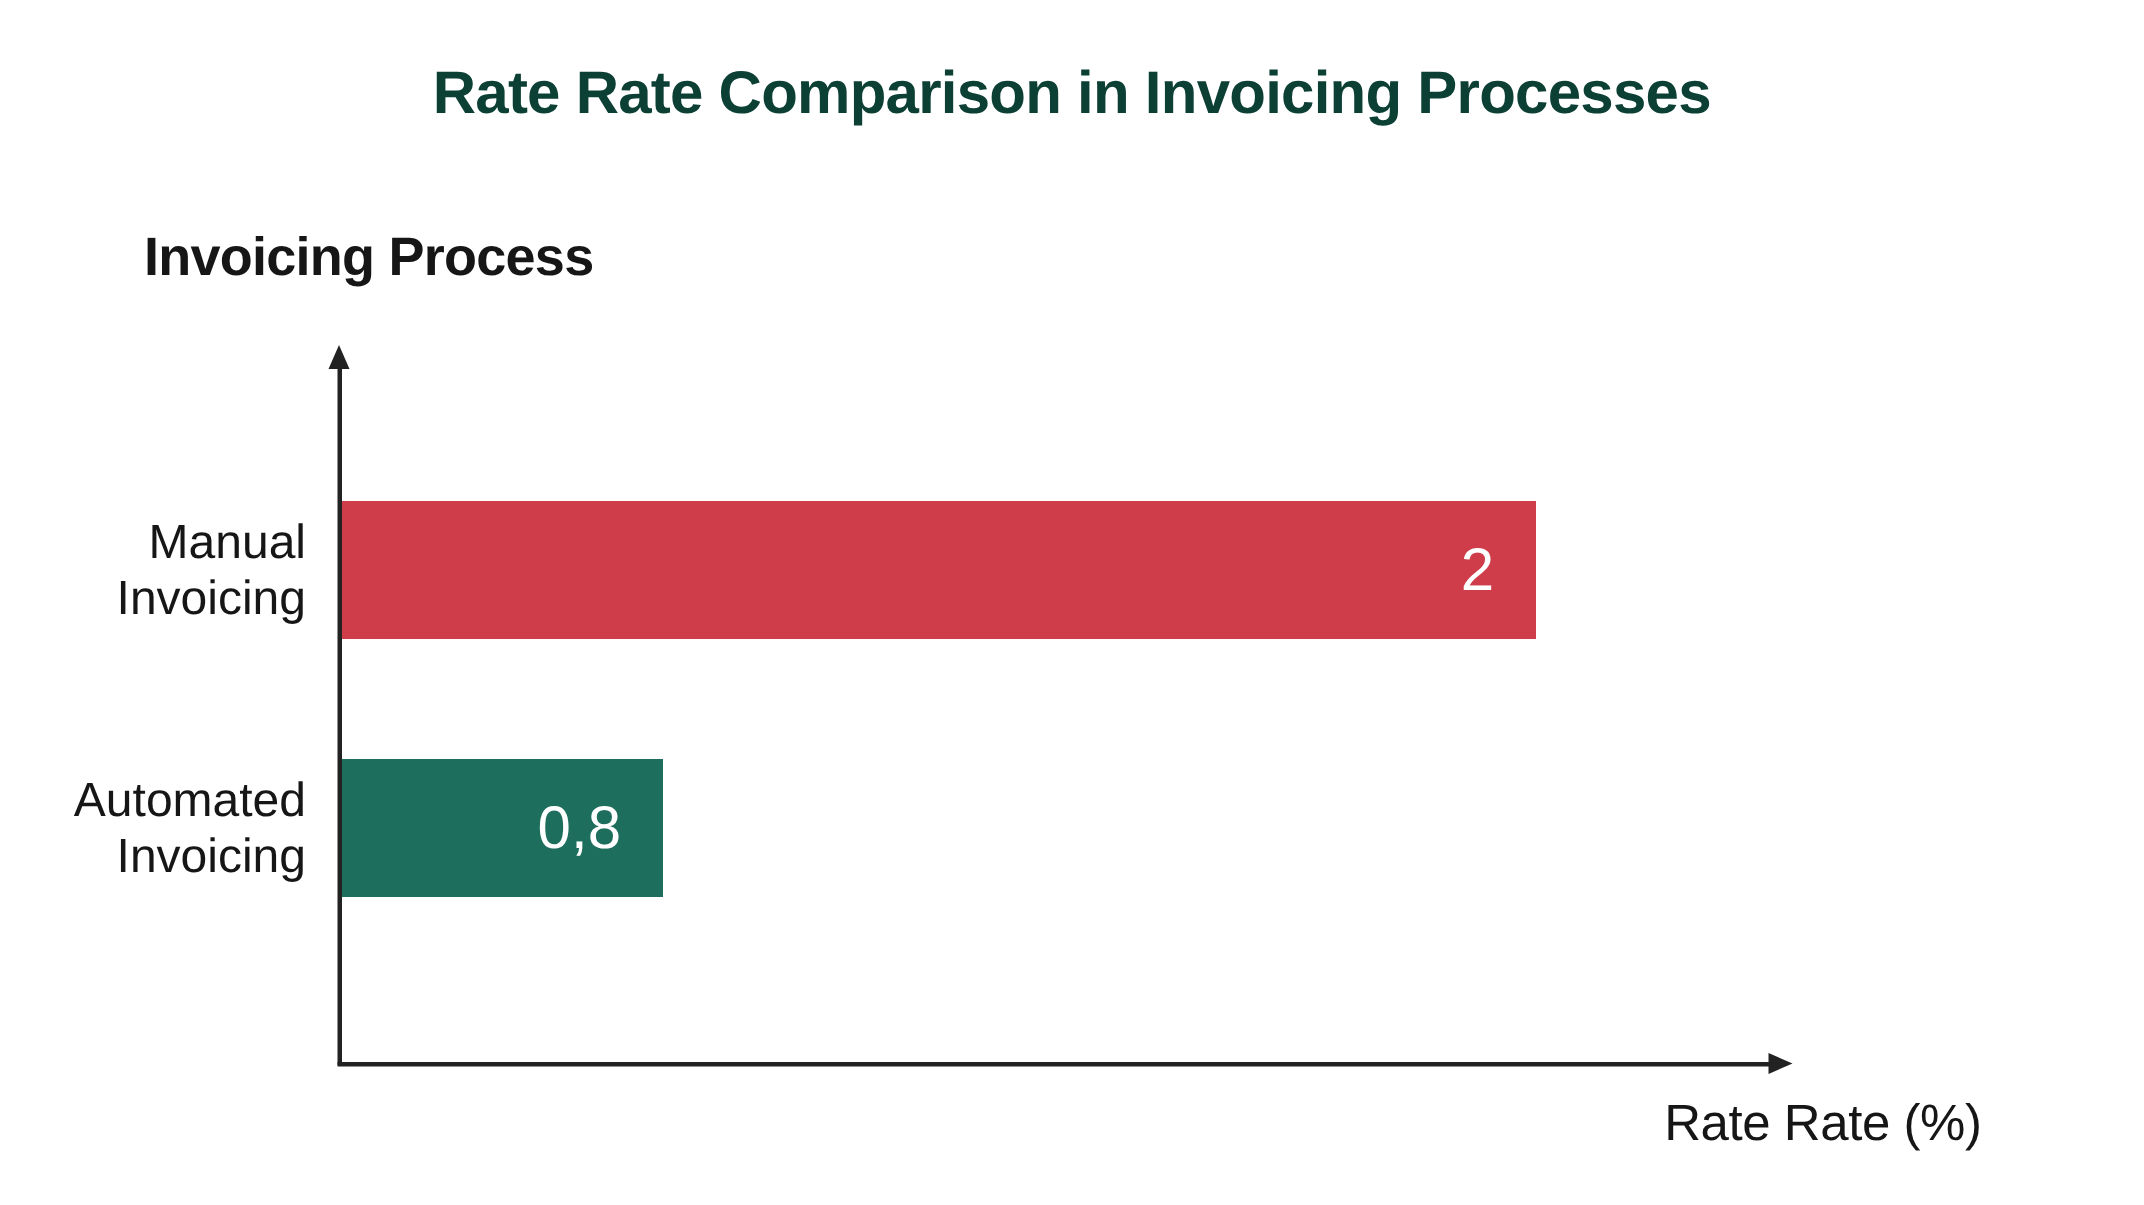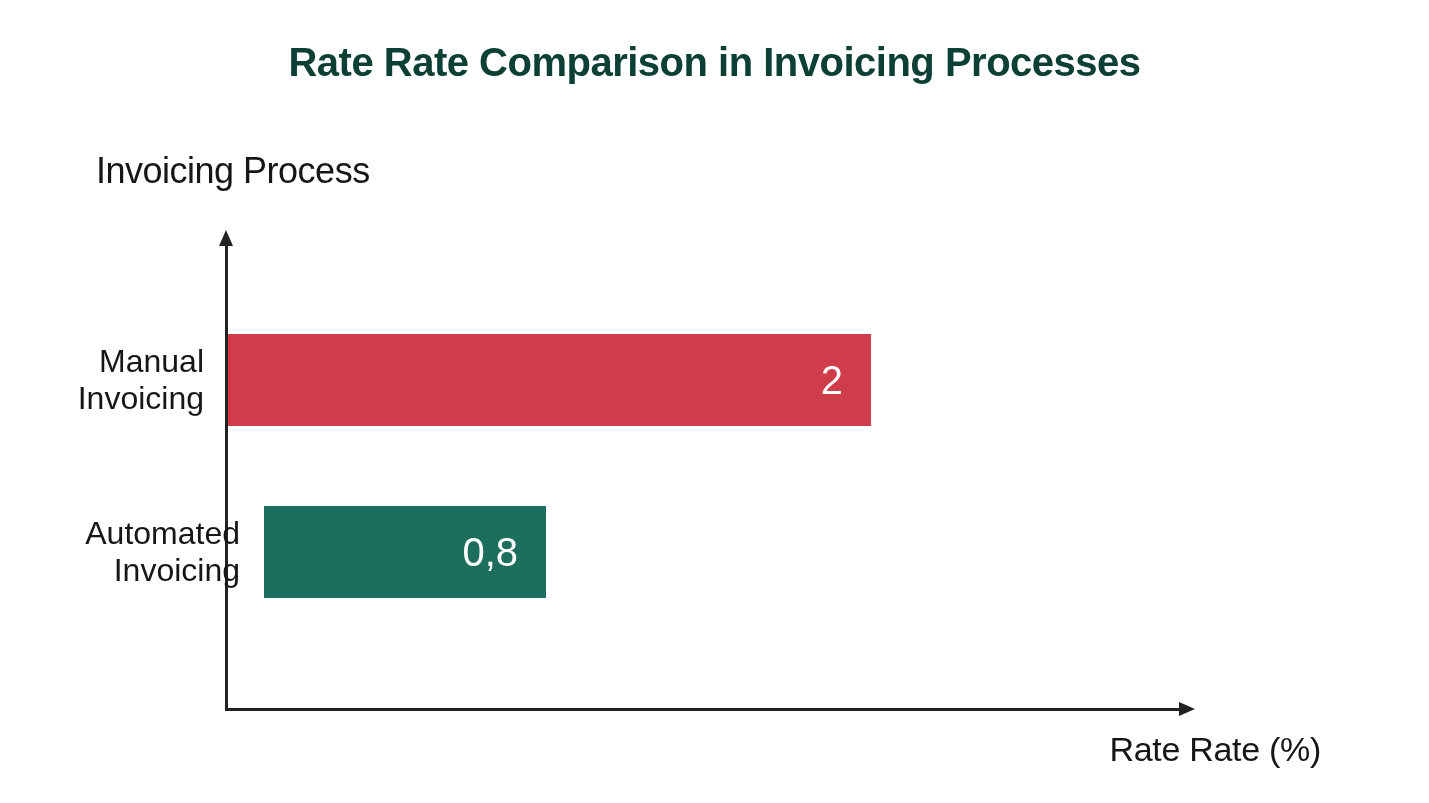--- a/index.html
+++ b/index.html
@@ -19,21 +19,21 @@
     font-size: 40px;
     font-weight: 600;
     color: #0d4035;
     letter-spacing: -0.5px;
   }
   .y-axis-title {
     position: absolute;
     top: 150px;
     left: 96px;
     font-size: 36px;
-    font-weight: 400;
+    font-weight: 700;
     color: #161616;
     letter-spacing: -0.5px;
   }
   .chart-area {
     position: absolute;
     top: 230px;
     left: 225px;
     width: 970px;
     height: 480px;
   }
@@ -111,29 +111,29 @@
 <div class="title">Rate Rate Comparison in Invoicing Processes</div>
 
 <div class="y-axis-title">Invoicing Process</div>
 
 <div class="chart-area">
   <div class="y-axis-line"></div>
   <div class="y-axis-arrow"></div>
   <div class="x-axis-line"></div>
   <div class="x-axis-arrow"></div>
 
-  <div class="bar" style="left:3px; top:104px; width:643px; background:#ce3d49;">
+  <div class="bar" style="left:3px; top:104px; width:796px; background:#ce3d49;">
     <div class="bar-label">
       <span>Manual</span><br>
       <span>Invoicing</span>
     </div>
     <span>2</span>
   </div>
 
-  <div class="bar" style="left:3px; top:276px; width:282px; background:#1e6e5d;margin-left:36px;">
+  <div class="bar" style="left:3px; top:276px; width:214px; background:#1e6e5d;">
     <div class="bar-label">
       <span>Automated</span><br>
       <span>Invoicing</span>
     </div>
     <span>0,8</span>
   </div>
 </div>
 
 <div class="x-axis-title">Rate Rate (%)</div>
 

